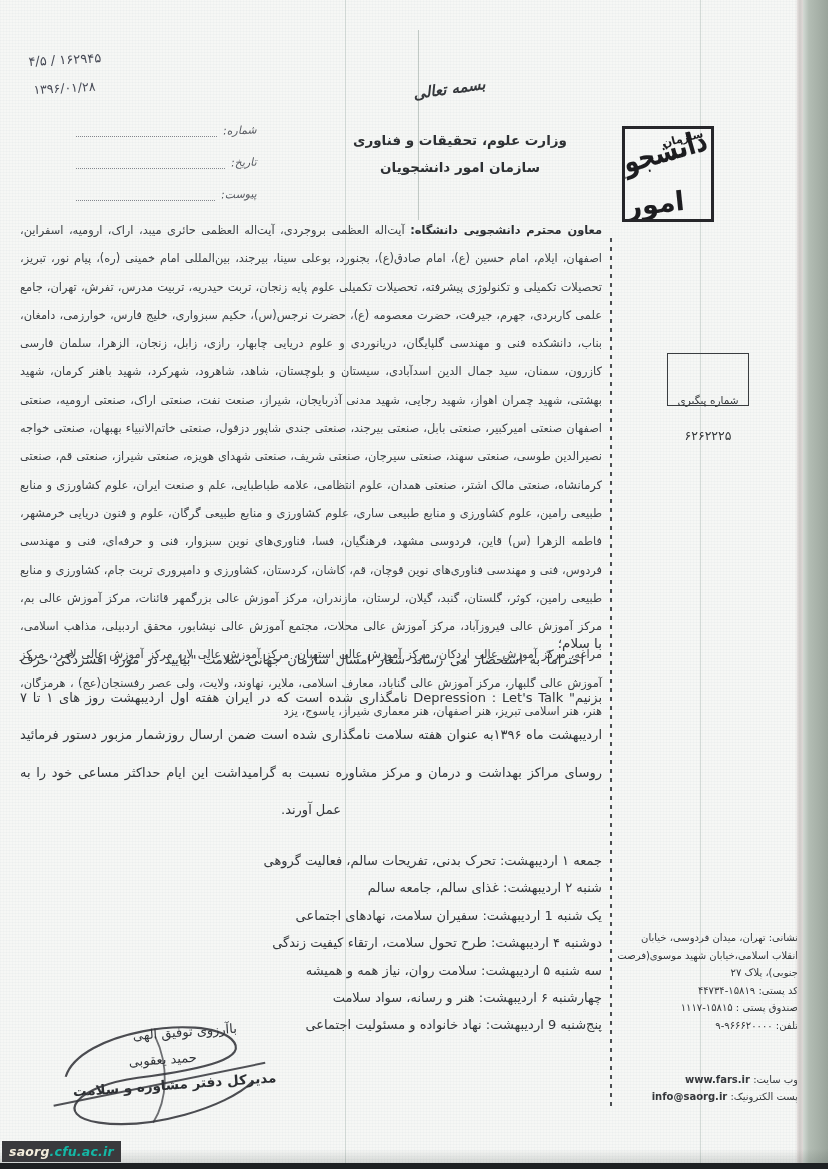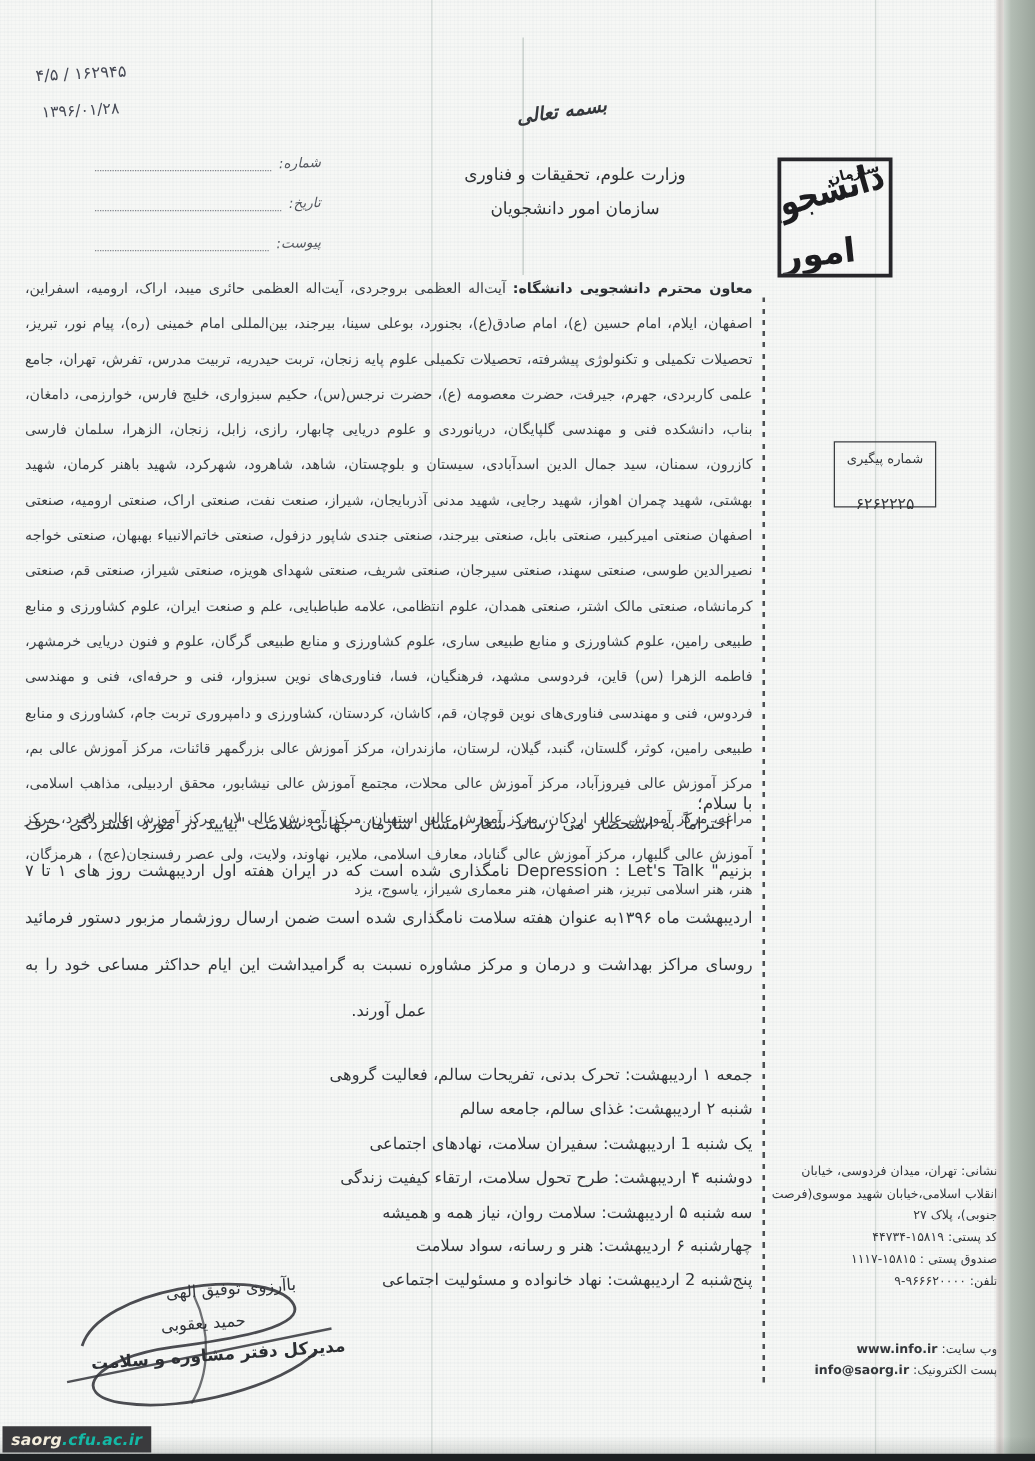--- a/index.html
+++ b/index.html
@@ -45,21 +45,21 @@
   .stamp.l2{font-size:12.5px;}
 
   
   .bismillah{
     font-style:italic;font-weight:600;font-size:15px;color:#35383c;
     transform:rotate(-8deg);letter-spacing:1px;
   }
 
   
   .head-block{left:320px;top:127px;width:280px;text-align:center;}
-  .head-block div{font-weight:normal;font-size:13.5px;color:#2e3134;line-height:27px;}
+  .head-block div{font-weight:bold;font-size:13.5px;color:#2e3134;line-height:27px;}
 
   
   .form-rows{left:72px;top:116px;width:185px;direction:rtl;}
   .form-row{display:flex;align-items:flex-end;height:21px;margin-bottom:11px;}
   .form-row .lbl{font-size:11px;color:#55585f;font-style:italic;white-space:nowrap;transform:rotate(-2deg);}
   .form-row .dots{flex:1;border-bottom:1.6px dotted #82858c;margin-left:4px;margin-right:6px;height:14px;}
 
   
   .logo-box{
     left:622px;top:126px;width:92px;height:96px;
@@ -74,21 +74,21 @@
   .vdash{
     left:610px;top:238px;height:868px;width:2px;
     background-image:repeating-linear-gradient(180deg,#4c4f52 0 4px,transparent 4px 9px);
   }
 
   
   .track-box{
     left:667px;top:353px;width:82px;height:53px;border:1.6px solid #3a3d40;
     box-sizing:border-box;text-align:center;direction:rtl;padding-top:6px;
   }
-  .track-box .t1{font-size:10.5px;color:#34373a;line-height:14px;}
+  .track-box .t1{font-size:10.5px;color:#34373a;line-height:14px;margin-top:33px;}
   .track-box .t2{font-size:12.5px;color:#34373a;letter-spacing:1.5px;margin-top:21px;}
 
   
   .recipients{
     left:20px;top:216px;width:582px;direction:rtl;text-align:justify;
     font-size:11.4px;line-height:28.3px;color:#3d4145;
   }
   .recipients b{color:#2c2f33;}
 
   
@@ -180,21 +180,21 @@
 
   <div class="abs body-par">احتراماً به استحضار می رساند شعار امسال سازمان جهانی سلامت "بیایید در مورد افسردگی حرف بزنیم" Depression : Let's Talk نامگذاری شده است که در ایران هفته اول اردیبهشت روز های ۱ تا ۷ اردیبهشت ماه ۱۳۹۶به عنوان هفته سلامت نامگذاری شده است ضمن ارسال روزشمار مزبور دستور فرمائید روسای مراکز بهداشت و درمان و مرکز مشاوره نسبت به گرامیداشت این ایام حداکثر مساعی خود را به عمل آورند.</div>
 
   <div class="abs schedule">
     <div>جمعه ۱ اردیبهشت: تحرک بدنی، تفریحات سالم، فعالیت گروهی</div>
     <div>شنبه ۲ اردیبهشت: غذای سالم، جامعه سالم</div>
     <div>یک شنبه 1 اردیبهشت: سفیران سلامت، نهادهای اجتماعی</div>
     <div>دوشنبه ۴ اردیبهشت: طرح تحول سلامت، ارتقاء کیفیت زندگی</div>
     <div>سه شنبه ۵ اردیبهشت: سلامت روان، نیاز همه و همیشه</div>
     <div>چهارشنبه ۶ اردیبهشت: هنر و رسانه، سواد سلامت</div>
-    <div>پنج‌شنبه 2 اردیبهشت: نهاد خانواده و مسئولیت اجتماعی</div>
+    <div>پنج‌شنبه 9 اردیبهشت: نهاد خانواده و مسئولیت اجتماعی</div>
   </div>
 
   <div class="abs sig-wrap">
     <div class="s1 fa">باآرزوی توفیق الهی</div>
     <div class="s2 fa">حمید یعقوبی</div>
     <div class="s3 fa">مدیرکل دفتر مشاوره و سلامت</div>
     <svg class="sig-svg" width="250" height="120" viewBox="0 0 250 120">
       <path d="M28 52 C 45 8, 168 -2, 196 26 C 214 46, 168 54, 100 58 C 38 62, 12 90, 58 100 C 108 111, 186 94, 214 70" fill="none" stroke="#33343a" stroke-width="2.2" opacity="0.88"></path>
       <path d="M14 80 L 228 52" fill="none" stroke="#33343a" stroke-width="2" opacity="0.85"></path>
       <path d="M120 18 C 132 48, 128 82, 112 104" fill="none" stroke="#33343a" stroke-width="1.8" opacity="0.7"></path>
@@ -204,21 +204,21 @@
   <div class="abs addr">
     <div>نشانی: تهران، میدان فردوسی، خیابان انقلاب اسلامی،خیابان شهید موسوی(فرصت جنوبی)، پلاک ۲۷</div>
     <div class="row">کد پستی: ۱۵۸۱۹-۴۴۷۳۴</div>
     <div class="row">صندوق پستی : ۱۵۸۱۵-۱۱۱۷</div>
     <div class="row">تلفن: ۹۶۶۶۲۰۰۰۰-۹</div>
   </div>
 
   <div class="abs web">
     <div class="row">
       <span>وب سایت:</span>
-      <span class="url">www.info.ir</span>
+      <span class="url">www.fars.ir</span>
     </div>
     <div class="row">
       <span>پست الکترونیک:</span>
       <span class="url">info@saorg.ir</span>
     </div>
   </div>
 
 </div>
 
 <div class="scan-right"></div>

